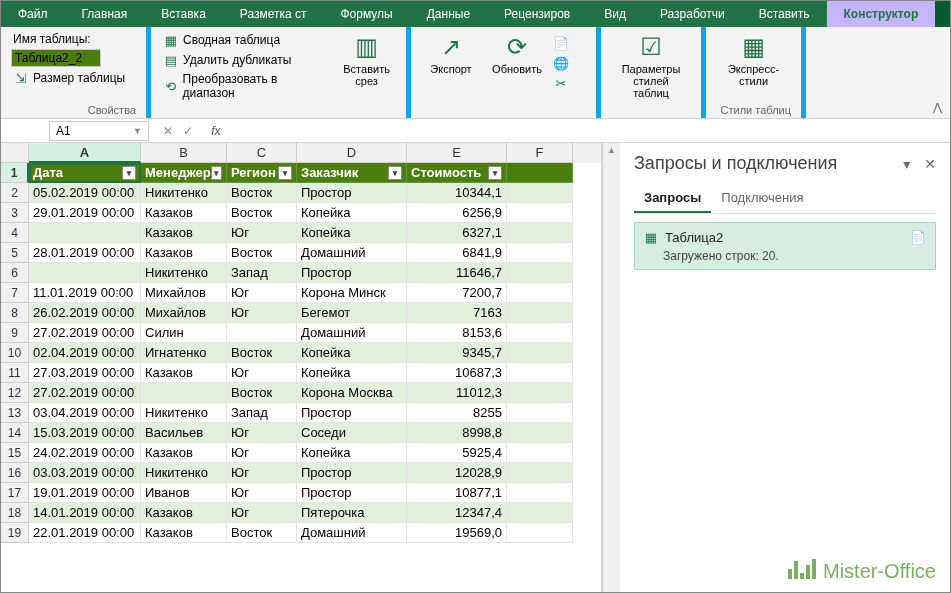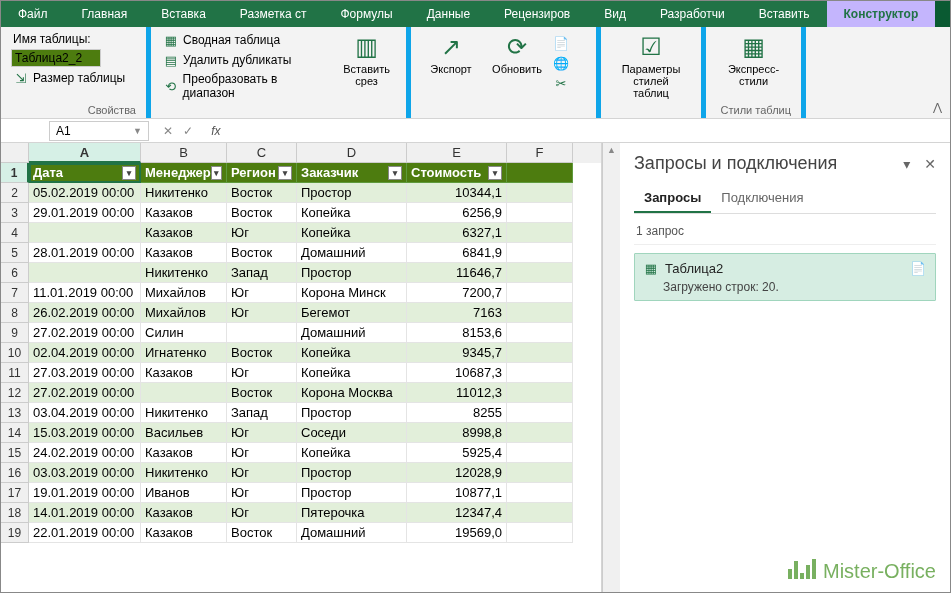--- a/index.html
+++ b/index.html
@@ -372,21 +372,20 @@
       <div class="pane-title">Запросы и подключения</div>
       <div class="pane-ctrl">
         <span>▾</span>
         <span>✕</span>
       </div>
     </div>
     <div class="pane-tabs">
       <div class="pane-tab active">Запросы</div>
       <div class="pane-tab">Подключения</div>
     </div>
-    <div class="pane-count">1 запрос</div>
     <div class="query-item">
       <div class="query-name">
         <span style="display:flex;gap:6px;align-items:center">
             <span class="icon">▦</span>
             <span>Таблица2</span>
           </span>
         <span style="color:#888">📄</span>
       </div>
       <div class="query-status">Загружено строк: 20.</div>
     </div>

